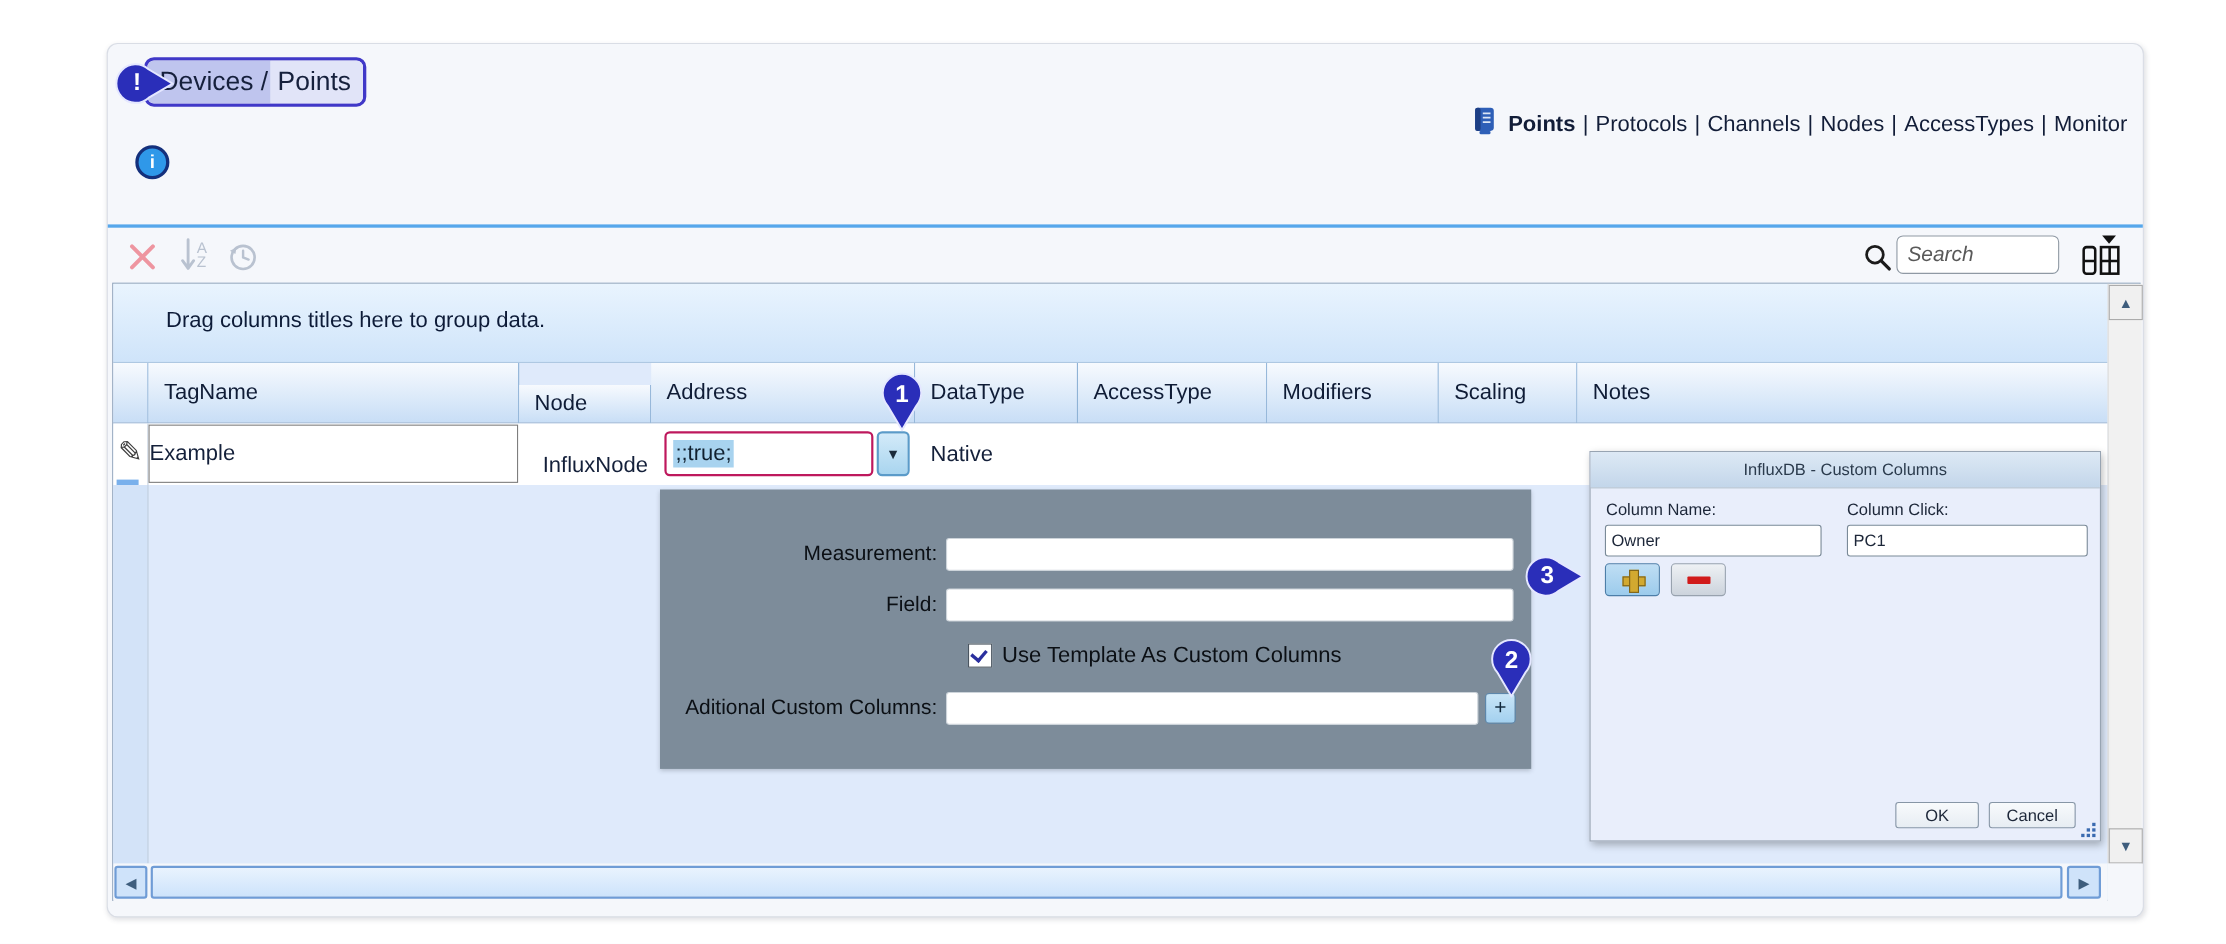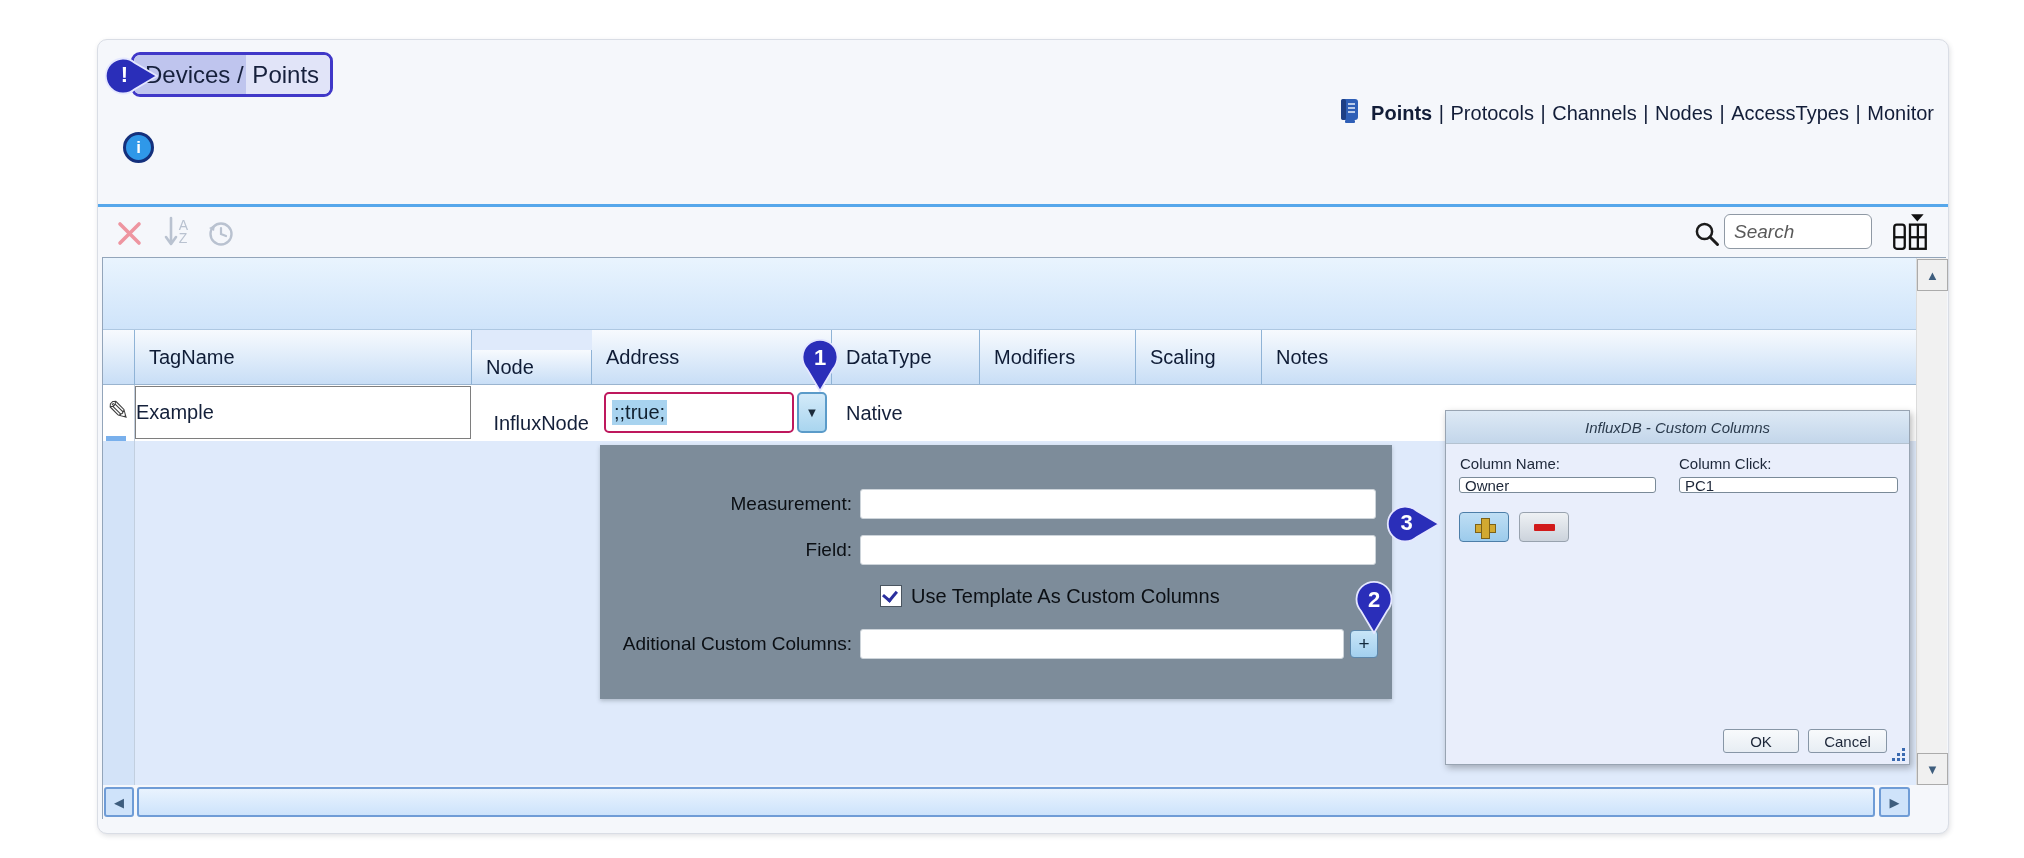--- a/index.html
+++ b/index.html
@@ -104,24 +104,24 @@
   .check-label { font-size:20px; color:#0b0f14; margin-left:9px; }
   .in-add { width:484px; }
   .plus-btn-sm { width:28px; height:28px; margin-left:6px; border:1.5px solid #5d87ab; border-radius:4px;
                  background:linear-gradient(180deg,#c8e5f7,#a3d0ef); font-size:19px; color:#12293c;
                  display:flex; align-items:center; justify-content:center; }
 
   
   .dialog { position:absolute; left:1342px; top:152px; width:465px; height:355px; background:#e9eefb;
             border:1px solid #98a4b2; box-shadow:2px 3px 7px rgba(0,0,0,.28); z-index:4; font-size:15px; color:#1c2638; }
   .dlg-title { height:33px; background:linear-gradient(180deg,#dde9f5,#c3d6ea); border-bottom:1px solid #b4c2d0;
-               display:flex; align-items:center; justify-content:center; font-size:15px; color:#2b3b4d;font-style:italic; }
+               display:flex; align-items:center; justify-content:center; font-size:15px; color:#2b3b4d; }
   .dlg-label { position:absolute; font-size:15px; }
   .lbl-name { left:14px; top:44px; } .lbl-value { left:233px; top:44px; }
-  .dlg-input { position:absolute; height:16px; border:1px solid #7a8a98; border-radius:3px; background:#fff;
+  .dlg-input { position:absolute; height:29px; border:1px solid #7a8a98; border-radius:3px; background:#fff;
                font-size:15px; padding:0 5px; font-family:"Liberation Sans", sans-serif; color:#1c2638; }
   .in-name { left:13px; top:66px; width:197px; } .in-value { left:233px; top:66px; width:219px; }
   .dlg-btn { position:absolute; top:101px; width:50px; height:30px; border-radius:4px;
              display:flex; align-items:center; justify-content:center; }
   .btn-plus { left:13px; background:linear-gradient(180deg,#bfdef4,#9ccbec); border:1px solid #4d7ea8; }
   .btn-minus { left:73px; background:linear-gradient(180deg,#eef1f4,#ccd3dc); border:1px solid #98a2ae; }
   .gold-plus { position:relative; width:19px; height:19px; }
   .gold-plus::before { content:""; position:absolute; left:0; top:6px; width:19px; height:7px;
                        background:#d2a930; border:1px solid #7c6118; }
   .gold-plus::after { content:""; position:absolute; left:6px; top:0; width:7px; height:19px;
@@ -237,28 +237,30 @@
         <line x1="5" y1="25" x2="15" y2="25" stroke="#111" stroke-width="2.2"></line>
         <rect x="20" y="13" width="15" height="23" fill="none" stroke="#111" stroke-width="2.2"></rect>
         <line x1="27.5" y1="13" x2="27.5" y2="36" stroke="#111" stroke-width="2.2"></line>
         <line x1="20" y1="25" x2="35" y2="25" stroke="#111" stroke-width="2.2"></line>
       </svg>
     </div>
 
     <div class="grid-frame">
 
       <div class="group-band">
+        <span class="hint hint-group">Drag columns titles here to group data.</span>
       </div>
 
       <div class="header-row">
         <div class="hcell w-gutter"></div>
         <div class="hcell w-tag">TagName</div>
         <div class="hcell w-node">Node</div>
         <div class="hcell w-addr">Address</div>
         <div class="hcell w-dtype">DataType</div>
+        <div class="hcell w-atype">AccessType</div>
         <div class="hcell w-mod">Modifiers</div>
         <div class="hcell w-scale">Scaling</div>
         <div class="hcell w-notes">Notes</div>
       </div>
 
       <div class="data-row">
         <div class="rcell gutter-cell">
           <span class="pencil">✎</span>
           <span class="blue-mark"></span>
         </div>

